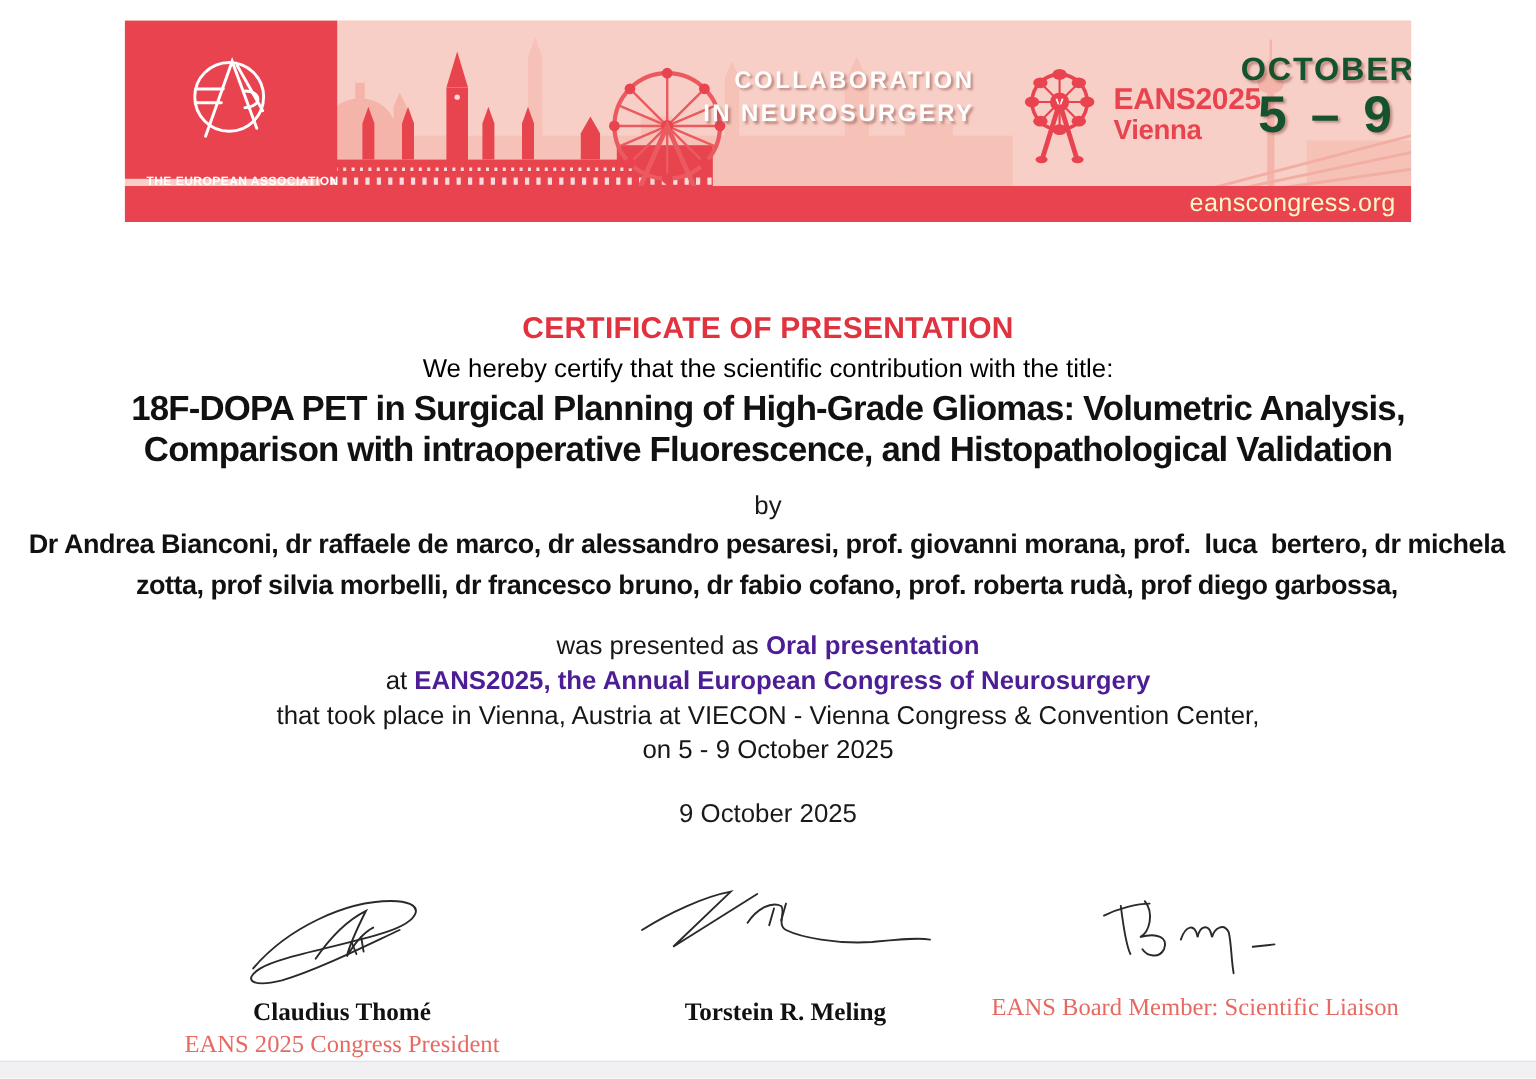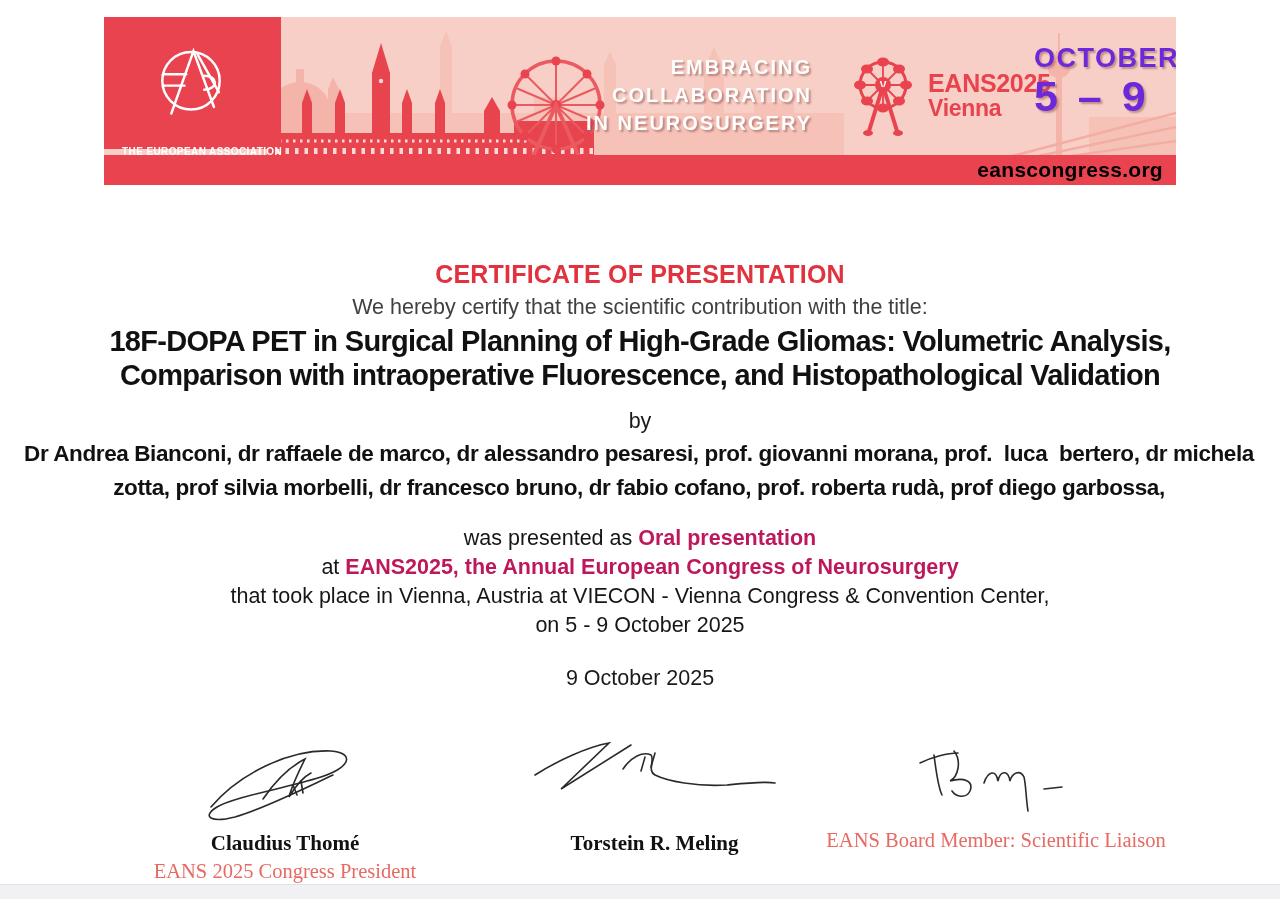--- a/index.html
+++ b/index.html
@@ -15,39 +15,39 @@
   .org-lines{position:absolute;left:18px;top:128px;color:#ffffff;font-size:10px;
              font-weight:700;letter-spacing:.4px;line-height:13px;white-space:nowrap;}
   .tagline{position:absolute;right:364px;top:36px;text-align:right;color:#fefefe;
            font-size:20px;font-weight:700;letter-spacing:2px;line-height:28px;
            text-shadow:2px 2px 2px rgba(140,80,75,.55);white-space:nowrap;}
   .congress-badge{position:absolute;left:742px;top:36px;display:flex;align-items:center;}
   .congress-badge .txt{margin-left:8px;color:#E8434E;font-weight:700;line-height:1.05;
                        letter-spacing:-.3px;}
   .congress-badge .t1{font-size:25px;}
   .congress-badge .t2{font-size:23px;}
-  .dates{position:absolute;right:12px;top:26px;width:130px;text-align:left;color:#6d28d9;
+  .dates{position:absolute;right:12px;top:26px;width:130px;text-align:right;color:#14532d;
          text-shadow:2px 2px 2px rgba(150,90,85,.55);font-weight:700;}
   .dates .month{font-size:27px;letter-spacing:1.5px;line-height:30px;}
   .dates .days{font-size:43px;letter-spacing:4px;line-height:46px;}
   .bottom-strip{position:absolute;left:0;bottom:0;width:1072px;height:30px;background:#E8434E;
-                color:#000000;font-size:21px;font-weight:700;letter-spacing:.3px;
+                color:#fef9c3;font-size:21px;font-weight:400;letter-spacing:.3px;
                 line-height:30px;text-align:right;padding-right:13px;box-sizing:border-box;}
 
   
   .row{position:absolute;left:0;width:1280px;text-align:center;margin-top:38px;}
   .heading{top:222px;font-size:25px;font-weight:700;color:#E1333F;letter-spacing:.2px;}
-  .intro{top:257px;font-size:21.5px;color:#404040;}
+  .intro{top:257px;font-size:21.5px;color:#000000;}
   .title{top:286px;font-size:29px;font-weight:700;line-height:34px;letter-spacing:-.7px;
          color:#111;padding:0 14px;box-sizing:border-box;width:1280px;}
   .by{top:371px;font-size:21.5px;}
   .authors{top:399px;font-size:22.5px;font-weight:700;line-height:34px;letter-spacing:-.4px;
            color:#111;padding:0 8px;box-sizing:border-box;width:1278px;white-space:pre-wrap;}
   .details{top:486px;font-size:21.5px;line-height:29px;color:#161616;}
-  .details b{font-weight:700;color:#be185d;}
+  .details b{font-weight:700;color:#4c1d95;}
   .issue-date{top:628px;font-size:21.5px;}
 
   
   .sig-col{position:absolute;top:733px;text-align:center;font-family:Liberation Serif, serif;}
   .sig-col .sig{height:92px;display:flex;align-items:flex-end;justify-content:center;}
   .sig-col .name{margin-top:6px;font-size:21px;font-weight:700;color:#111;}
   .sig-col .role{margin-top:4px;font-size:20.5px;color:#E76962;}
   .col1{left:110px;width:350px;}
   .col2{left:482px;width:345px;}
   .col3{left:800px;width:392px;}
@@ -156,21 +156,20 @@
           <path d="M66,40 C83,40 84,56 66,57"></path>
         </g>
       </svg>
       <div class="org-lines">
         <div>THE EUROPEAN ASSOCIATION</div>
         <div>OF NEUROSURGICAL SOCIETIES</div>
       </div>
     </div>
 
     <div class="tagline">
-      <div>EMBRACING</div>
       <div>COLLABORATION</div>
       <div>IN NEUROSURGERY</div>
     </div>
 
     <div class="congress-badge">
       <svg width="74" height="84" viewBox="0 0 74 84">
         <circle cx="37" cy="32" r="23" fill="none" stroke="#E8434E" stroke-width="3"></circle>
         <g stroke="#E8434E" stroke-width="1.8">
           <line x1="37" y1="9" x2="37" y2="55"></line>
           <line x1="14" y1="32" x2="60" y2="32"></line>

